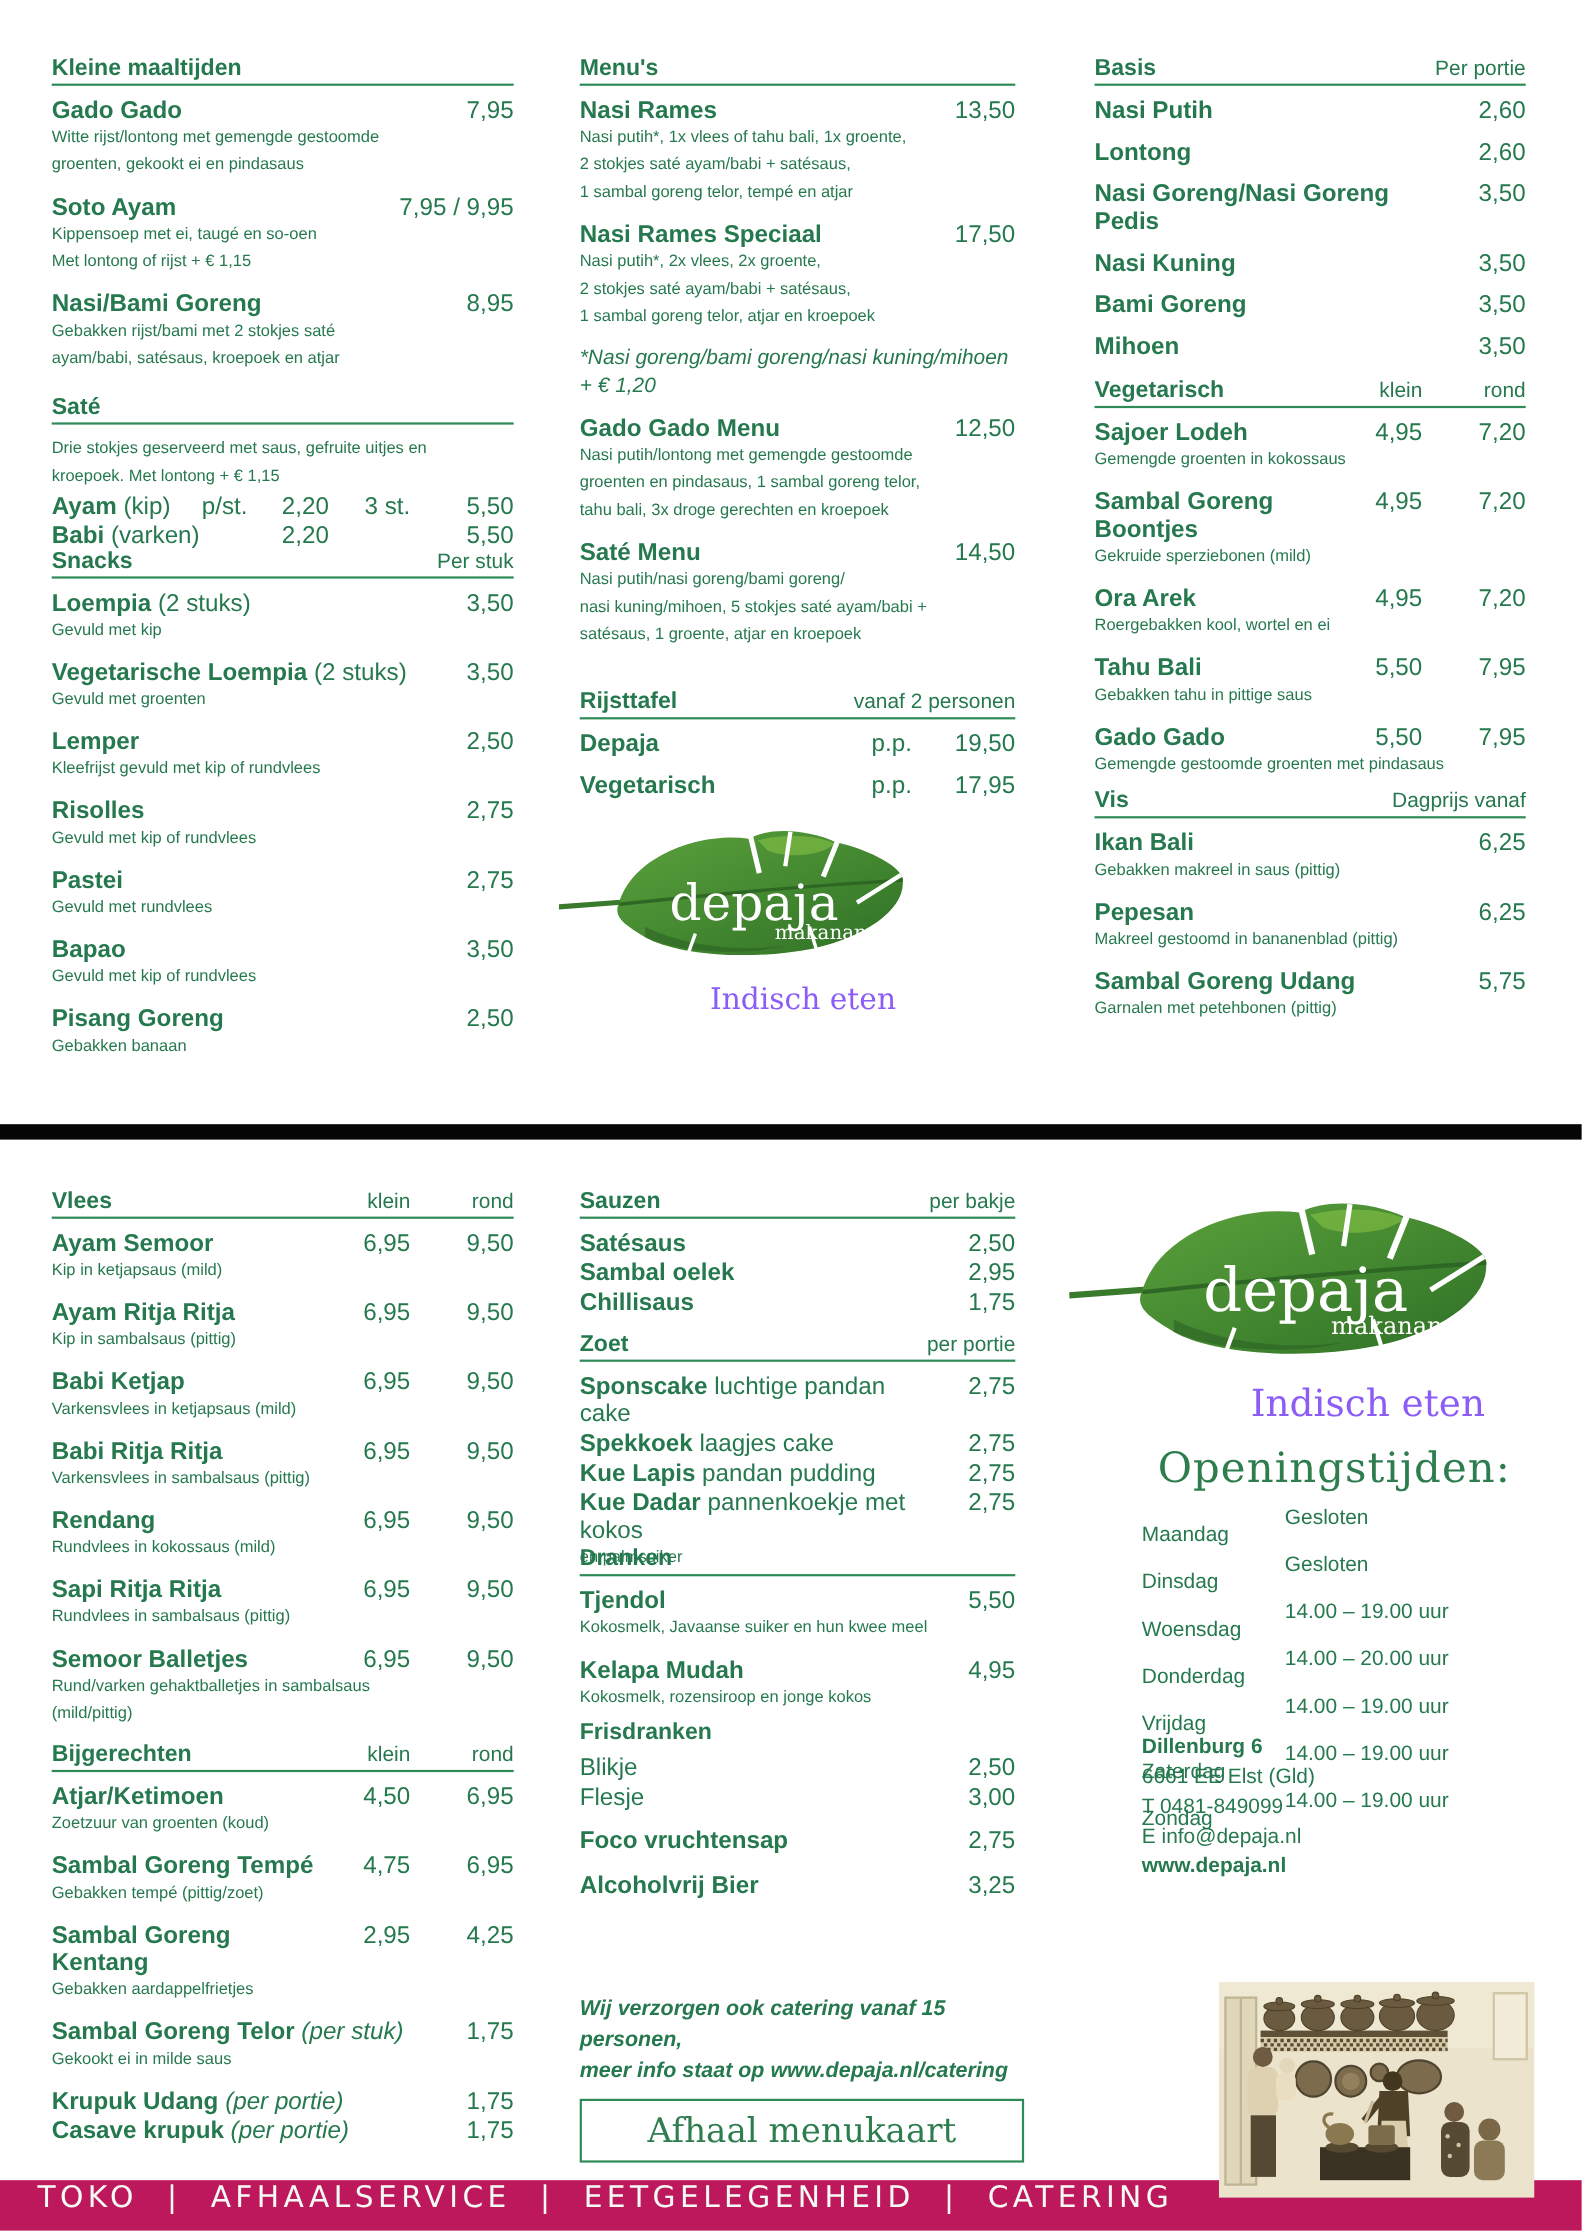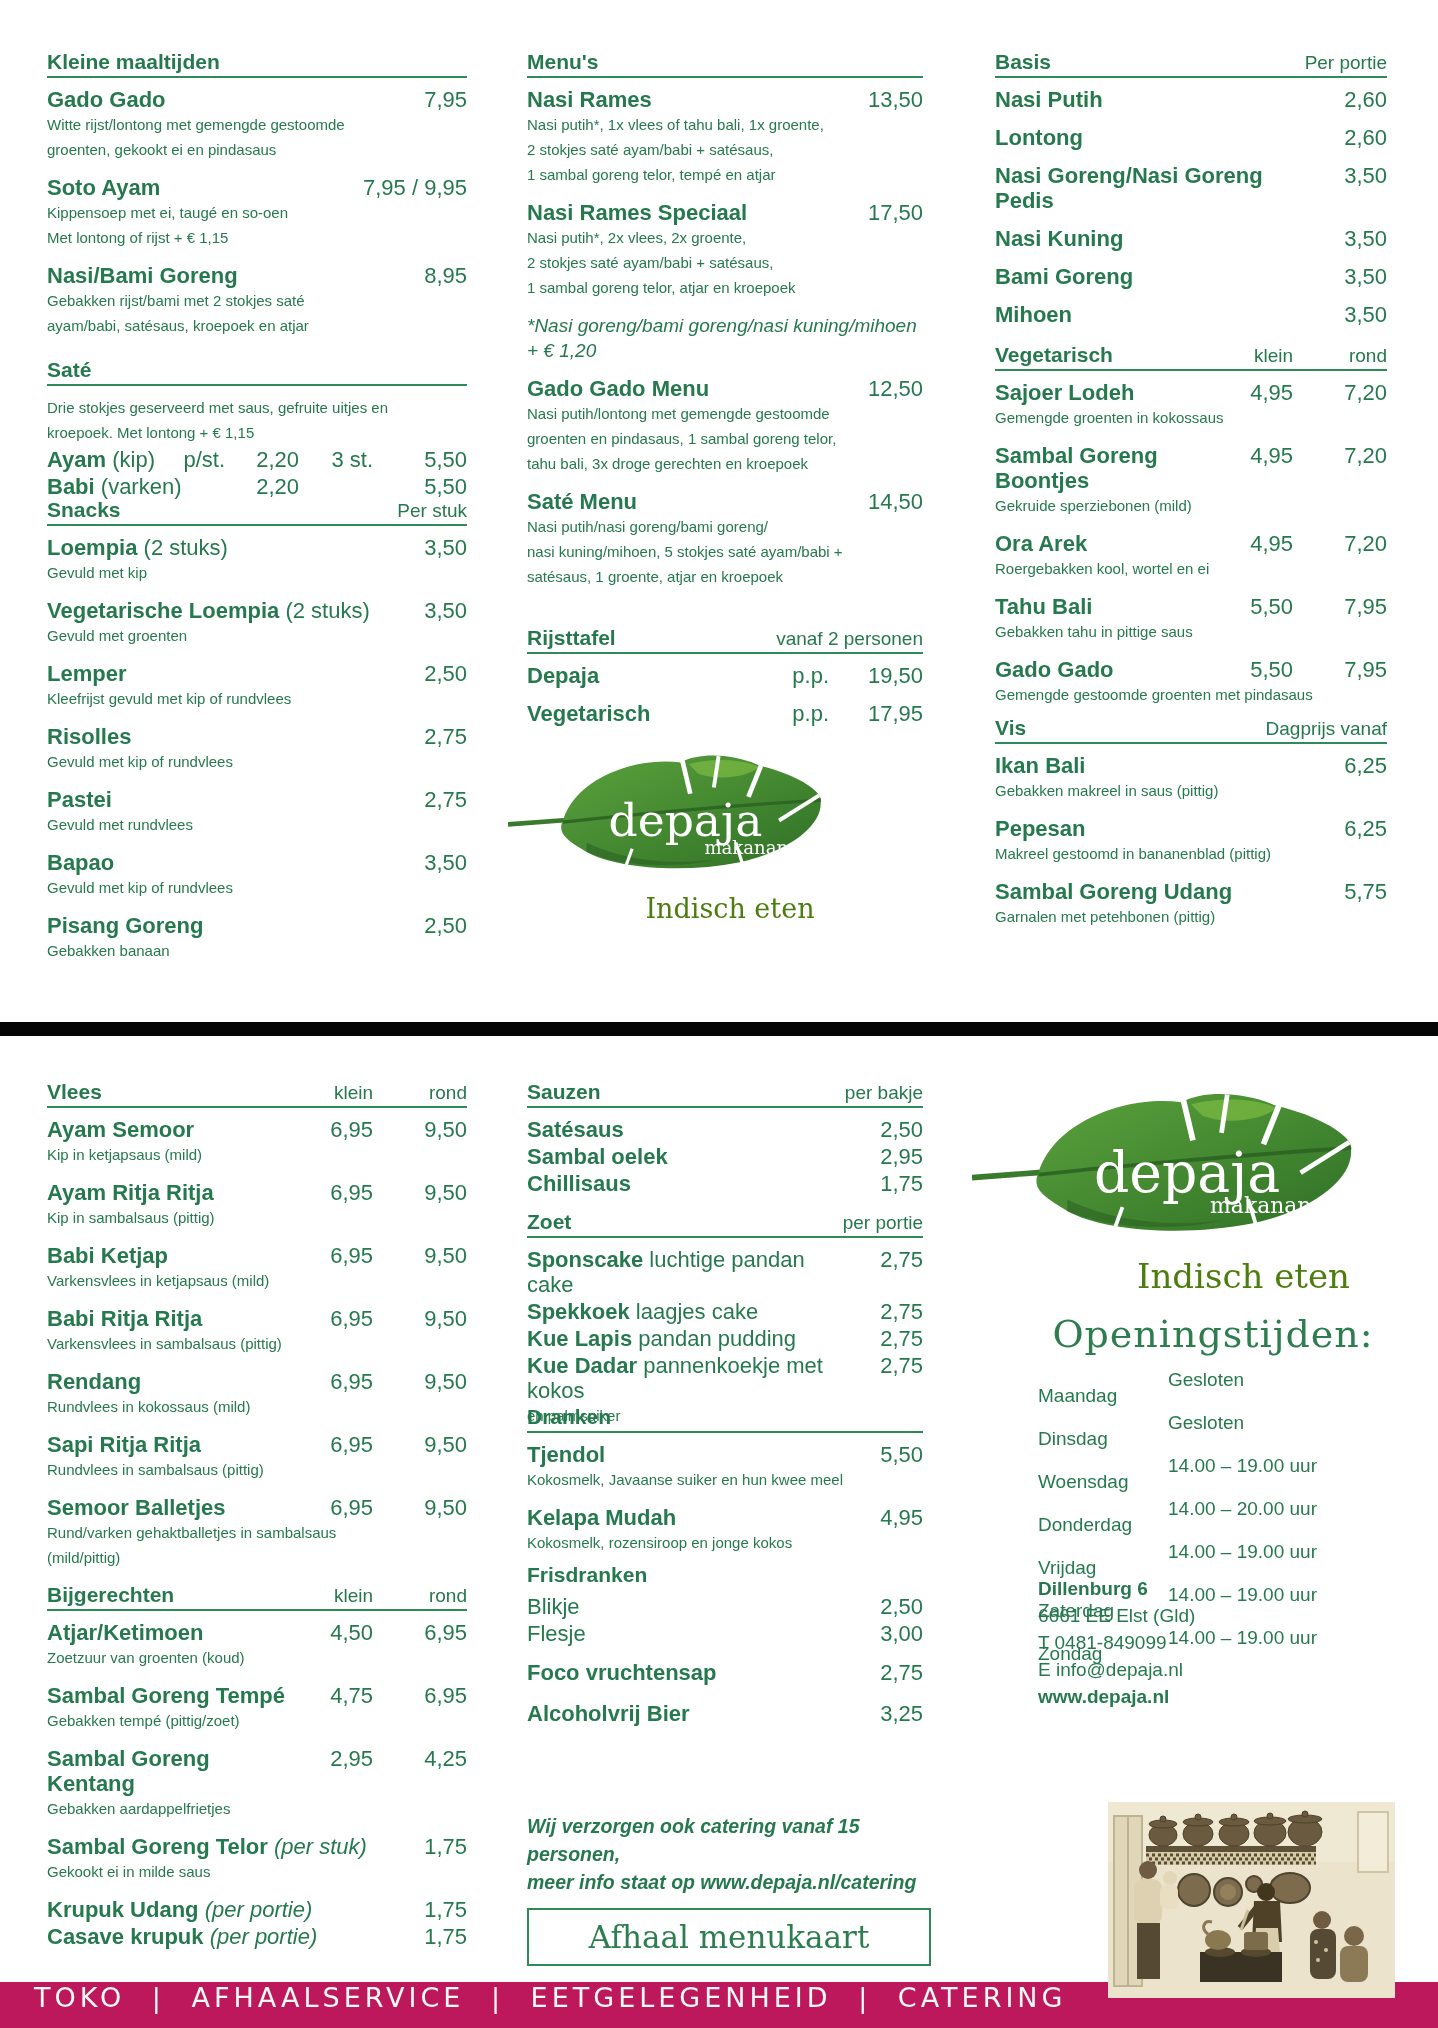--- a/index.html
+++ b/index.html
@@ -21,21 +21,21 @@
   .box{white-space:nowrap;text-align:right;margin-left:10px;}
   .b-l1{min-width:56px;}
   .b-p1{min-width:64px;}
   .b-l2{min-width:64px;}
   .b-p2{min-width:84px;}
   .item{margin-bottom:13px;}
   .item.tight{margin-bottom:2px;}
   .desc{font-size:15px;line-height:25px;}
   .note{font-style:italic;font-size:19px;line-height:25px;}
   .script{font-family:"DejaVu Serif", serif;color:#2e7d4f;}
-  .tagline{position:absolute;font-family:"DejaVu Serif", serif;color:#4d7c0f;}
+  .tagline{position:absolute;font-family:"DejaVu Serif", serif;color:#8b5cf6;}
   #tagline-top{left:600px;top:893px;width:260px;text-align:center;font-size:27px;}
   #tagline-bottom{left:1090px;top:1256px;width:260px;text-align:right;font-size:34px;}
   #logo-top{position:absolute;left:508px;top:748px;}
   #logo-bottom{position:absolute;left:972px;top:1085px;}
   #opening{position:absolute;left:1038px;top:1312px;width:350px;}
   .block-title{font-size:38px;letter-spacing:1px;margin-bottom:10px;text-align:center;}
   .op-row{display:flex;font-size:19px;line-height:27px;}
   .op-day{width:130px;margin-top:16px;}
   #address{position:absolute;left:1038px;top:1575px;width:350px;}
   .ad-line{font-size:19px;line-height:27px;}

